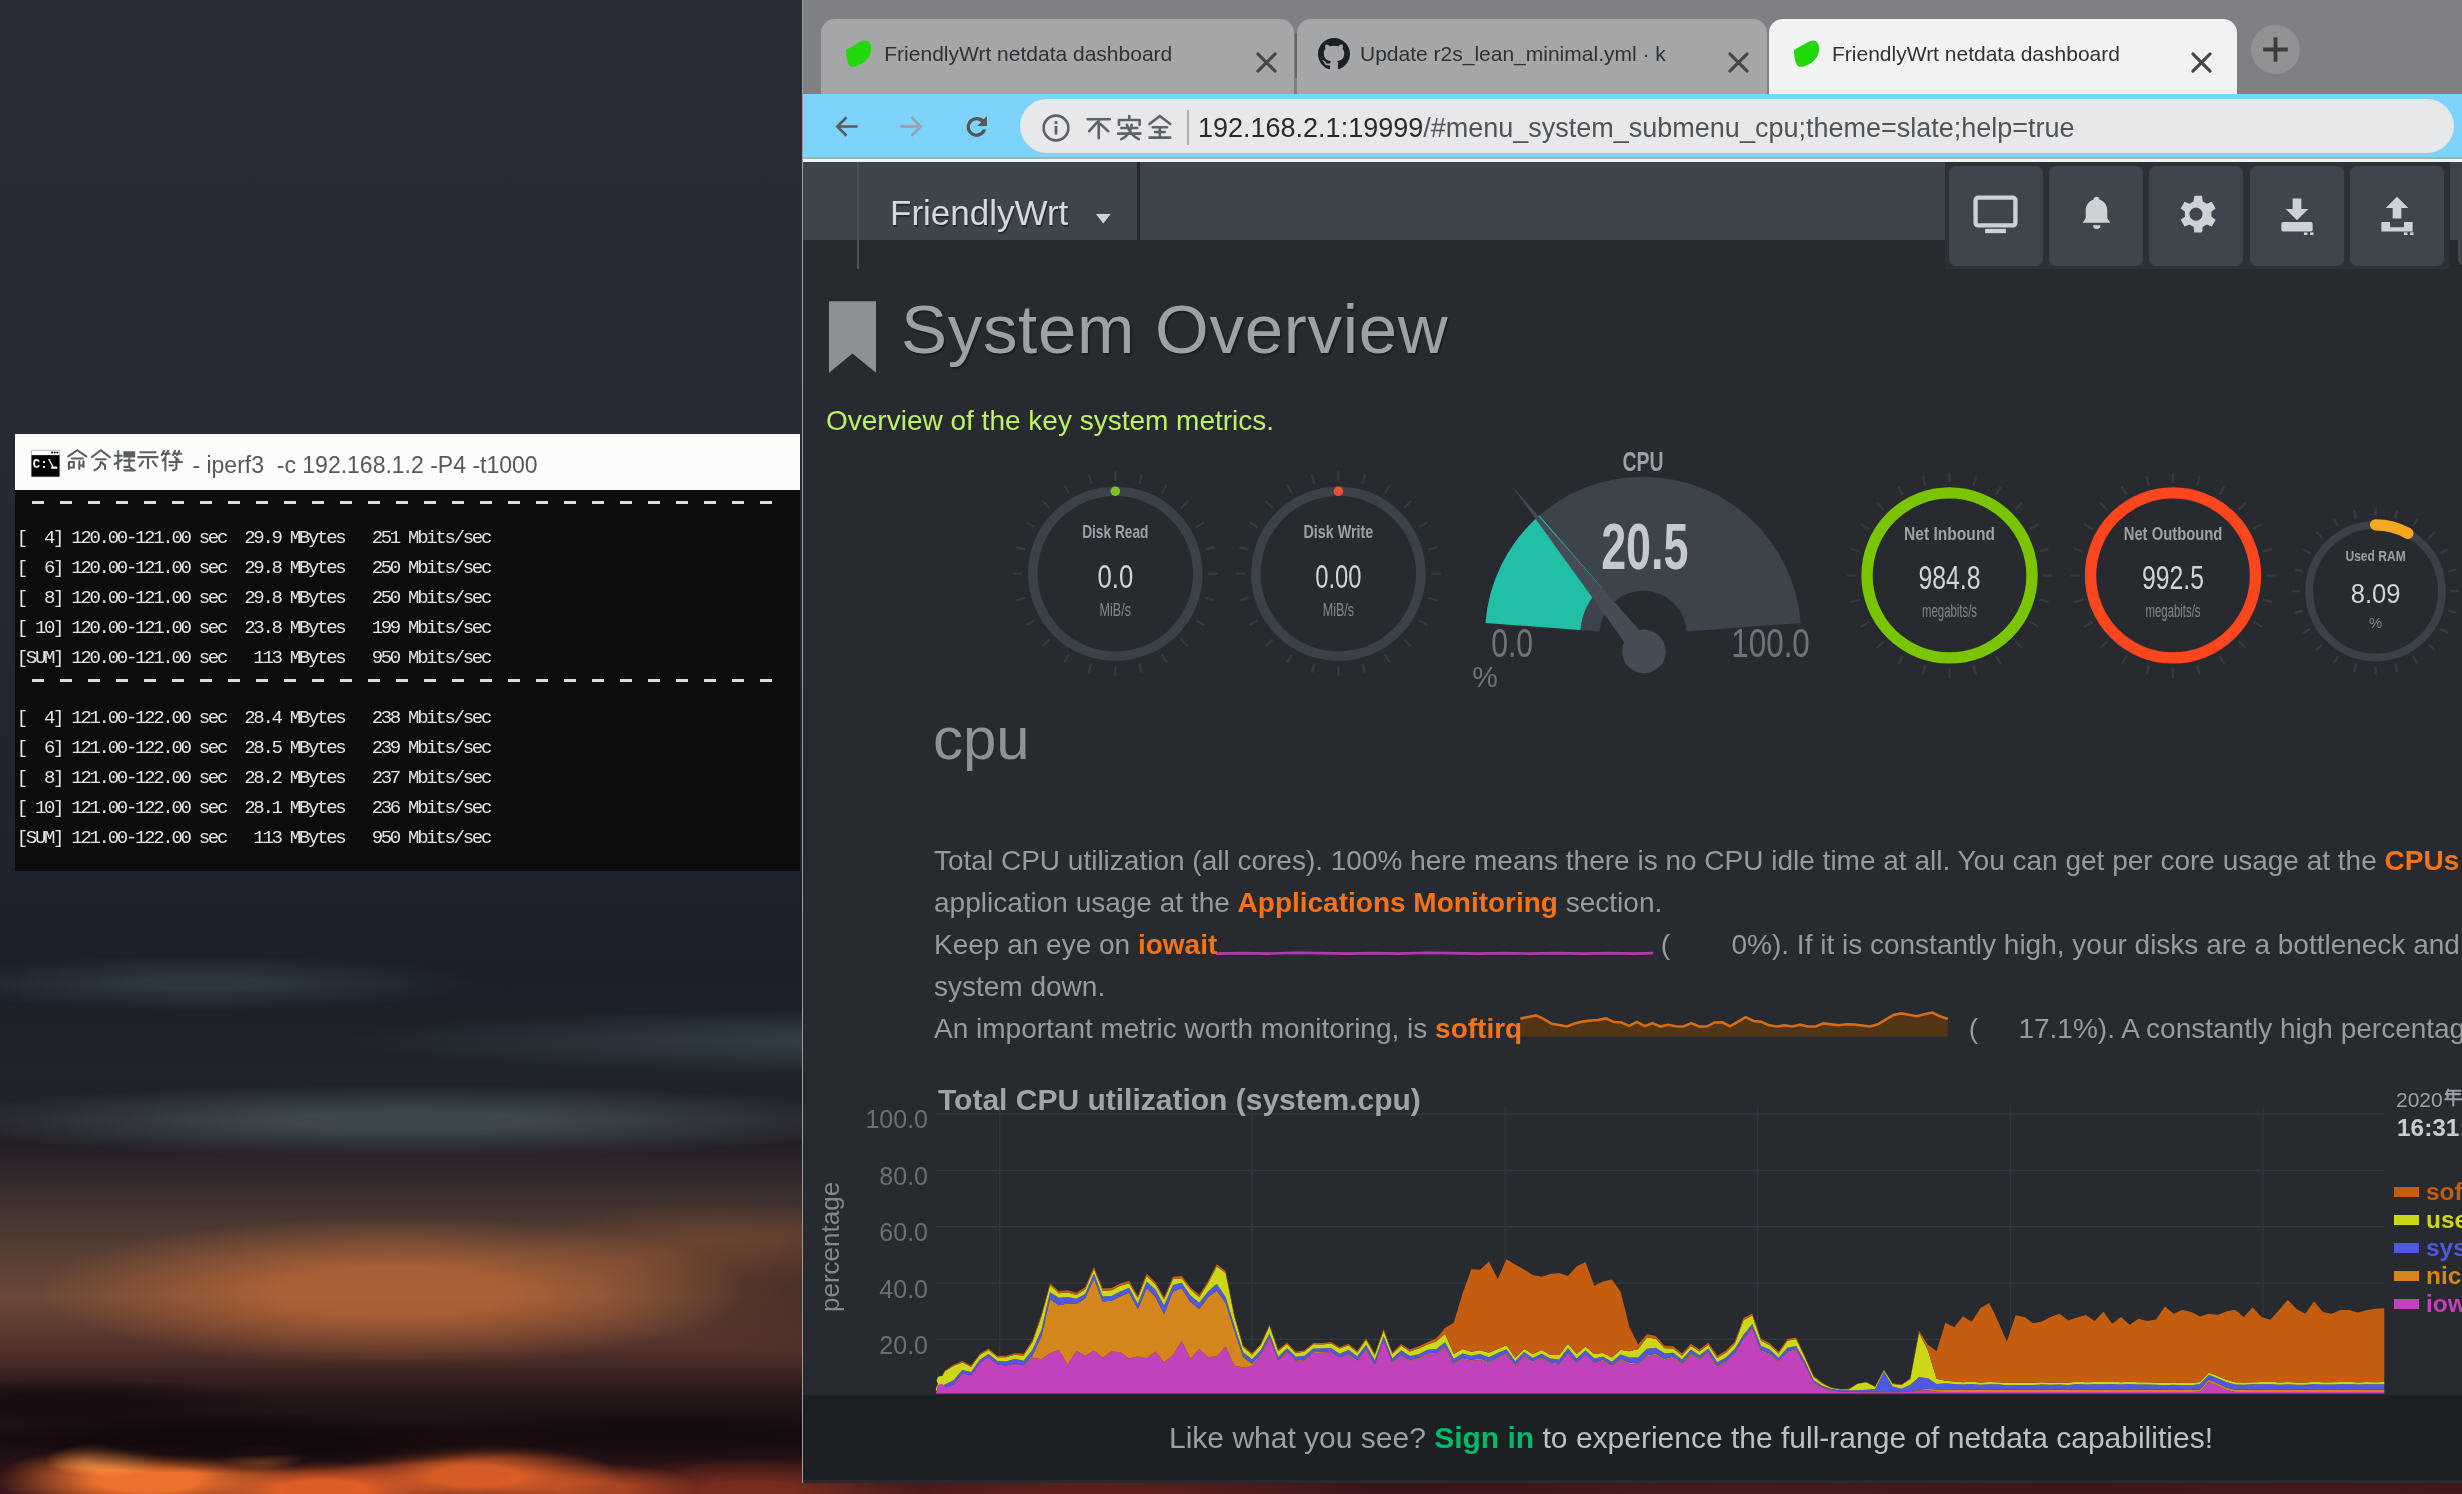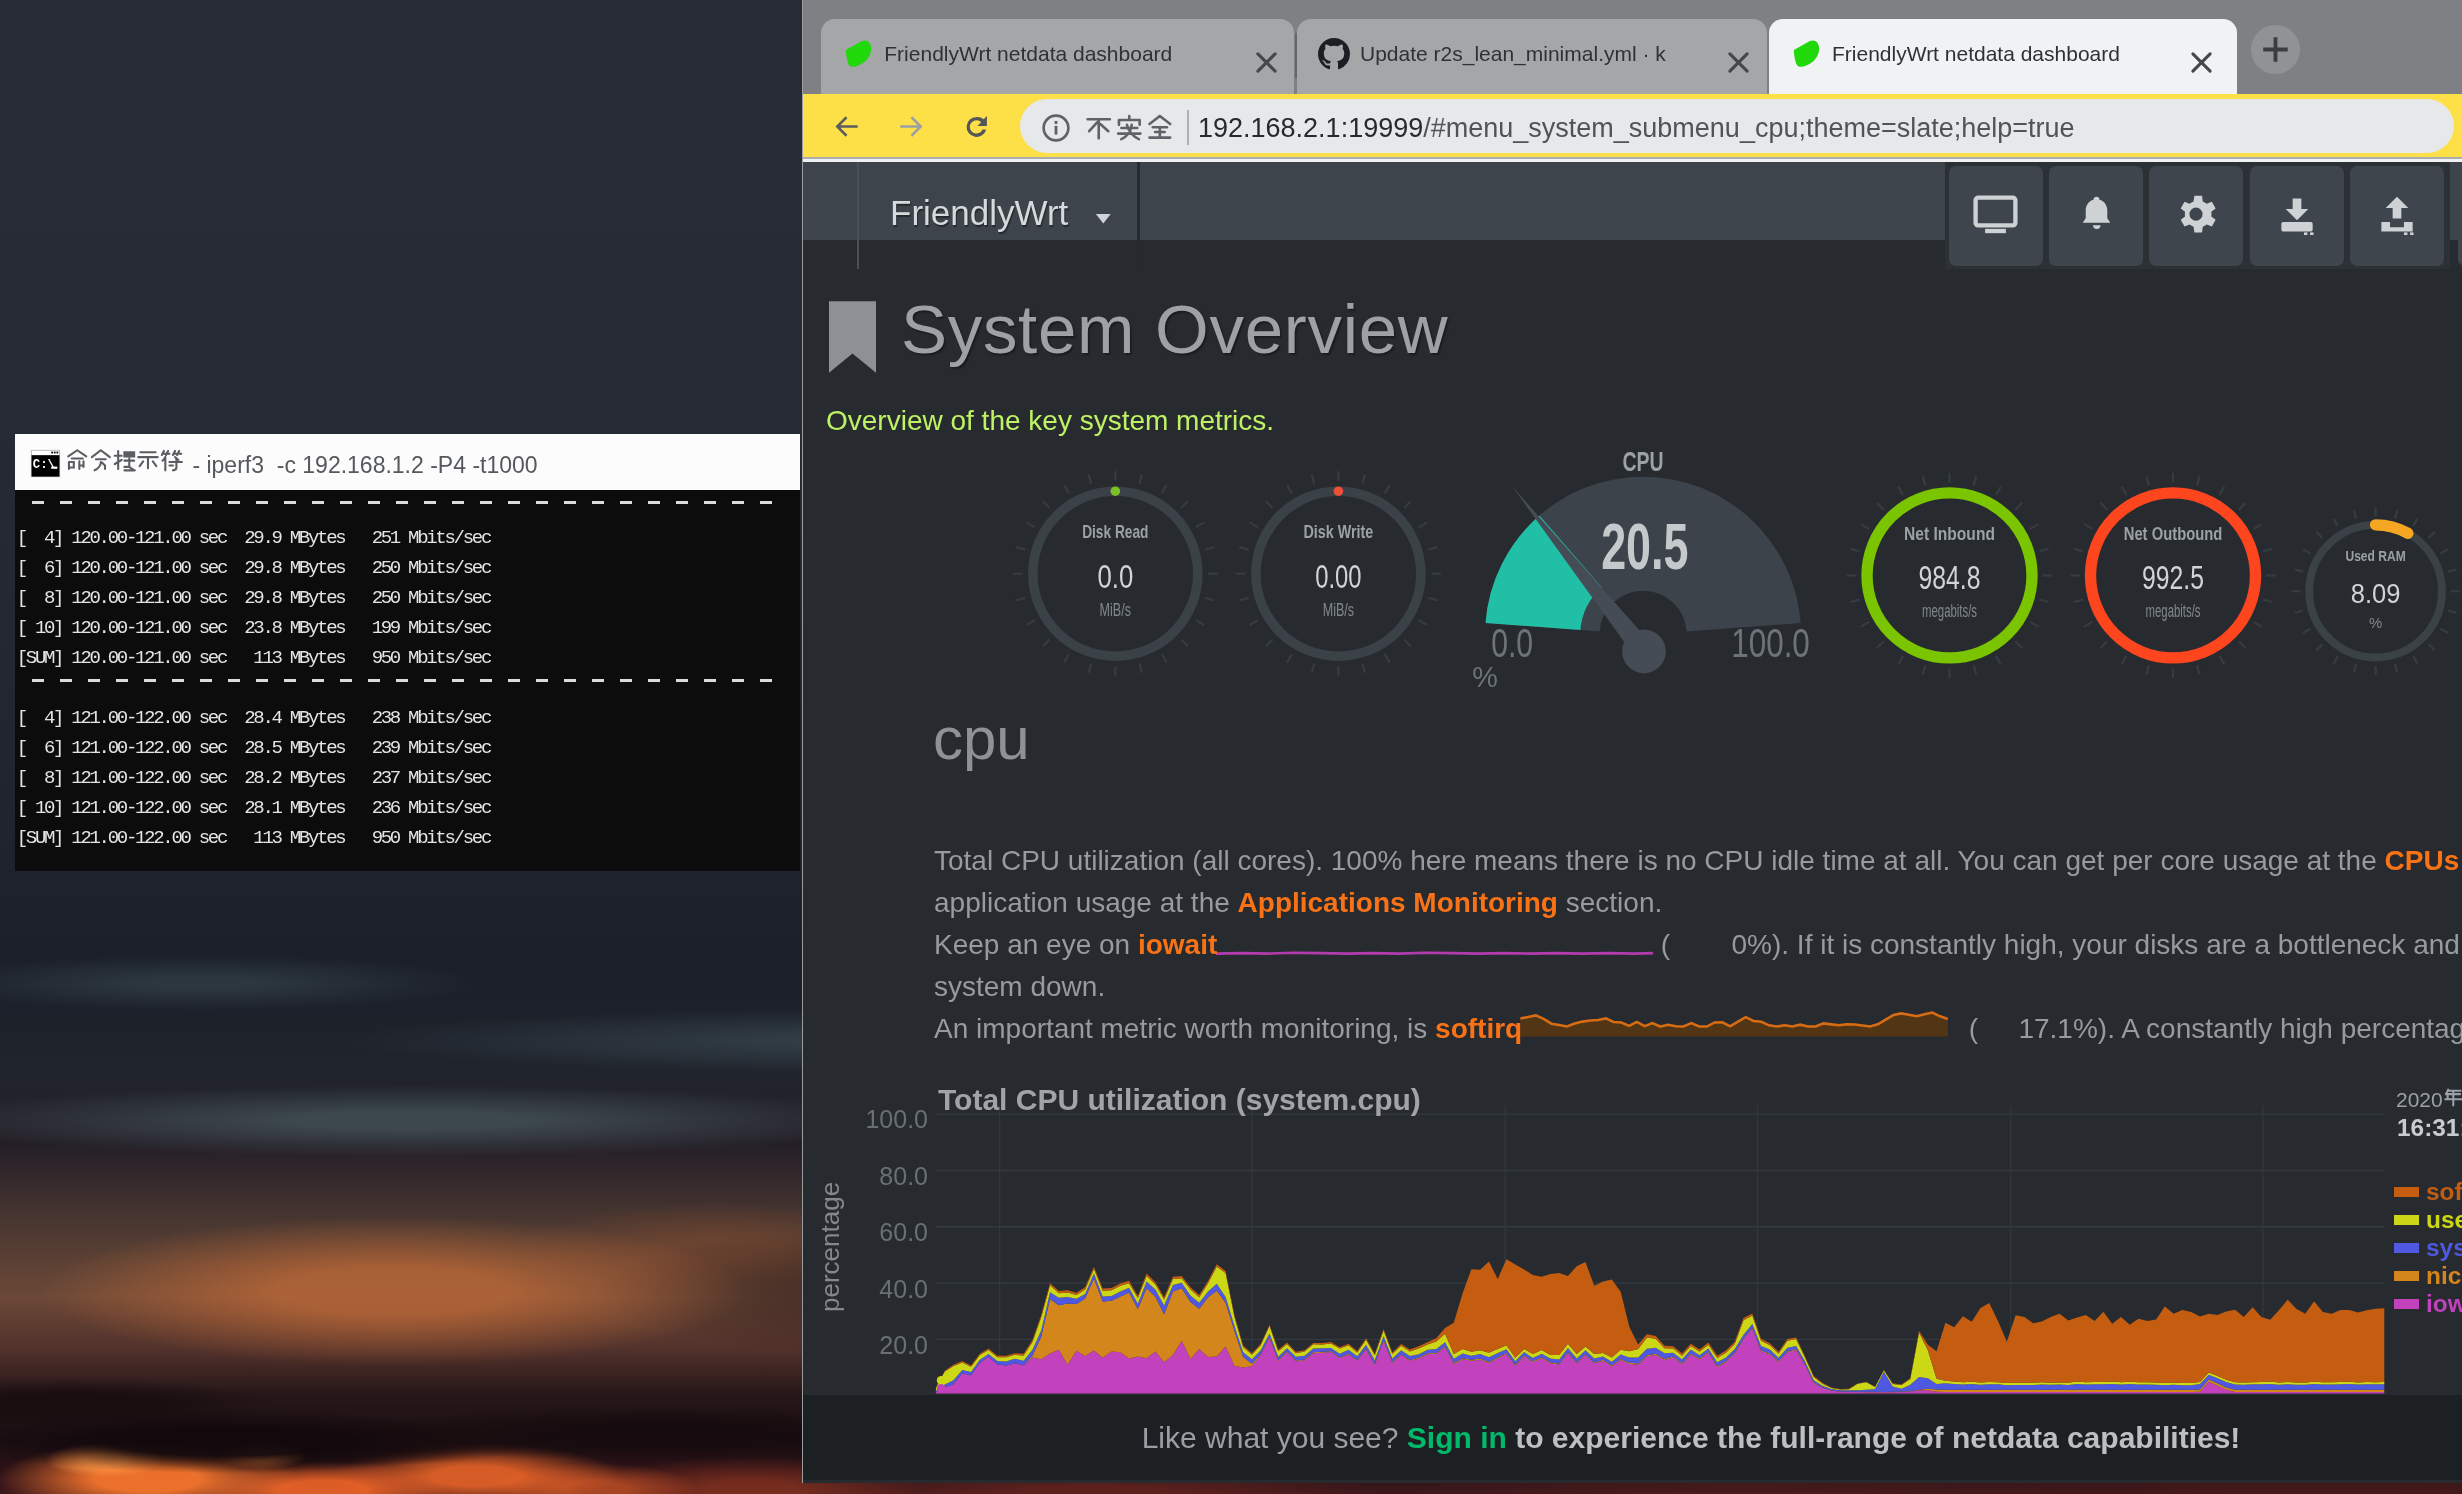--- a/index.html
+++ b/index.html
@@ -35,21 +35,21 @@
 #termbar { position:absolute; left:0; top:0; width:785px; height:56px; background:#fcfcfc; }
 #termbody { position:absolute; left:0; top:56px; width:785px; height:381px; background:#0c0c0c; }
 #termtext { position:absolute; left:1.7px; top:2.6px; font-family:"Liberation Mono",monospace;
   font-size:19px; line-height:30px; letter-spacing:-2.3px; color:#e4e4e4; white-space:nowrap; }
 #browser { left:802px; top:0; width:1661px; height:1483px; background:#f1f2f3; border-left:1.7px solid #9a9ea1; border-bottom:2.6px solid #a7aaad; }
 #tabstrip { position:absolute; left:0; top:0; right:0; height:94px; background:#7e8083; }
 .tab { position:absolute; top:19px; height:75px; border-radius:14px 14px 0 0; }
 .tab .ttl { position:absolute; left:63px; top:23px; font-size:21px; color:#2f3234; white-space:nowrap; overflow:hidden; }
 .tab .fav { position:absolute; left:21px; top:19px; }
 .tabx { position:absolute; top:28px; width:31px; height:31px; }
-#toolbar { position:absolute; left:0; top:94px; right:0; height:65px; background:#fde047; border-bottom:2.6px solid #abaeb0; }
+#toolbar { position:absolute; left:0; top:94px; right:0; height:65px; background:#7dd3fc; border-bottom:2.6px solid #abaeb0; }
 #urlbar { position:absolute; left:217px; top:5.2px; width:1434px; height:54px; background:#e6e8ea; border-radius:27px; }
 #page { position:absolute; left:0; top:162px; right:0; height:1321px; background:#272b30; }
 #navbar { position:absolute; left:0; top:0px; right:0; height:78px; background:#3d444b; }
 .nbtn { position:absolute; top:4.4px; height:100px; background:#3e454c; border-radius:7px; }
 .b { font-weight:bold; }
 .w { color:#f97316; font-weight:bold; }
 h1x { display:block; position:absolute; left:901px; top:290px; font-size:69px; color:#9da1a6; letter-spacing:0.7px; text-shadow:1.7px 1.7px 1.7px rgba(0,0,0,.35); white-space:nowrap; }
 </style></head>
 <body>
 <div id="wall" class="abs"></div>
@@ -367,21 +367,21 @@
 
 <div class="abs" style="left:2394px;top:1178px;z-index:5">
   <div style="height:28px;white-space:nowrap"><span style="display:inline-block;width:25px;height:9.6px;background:#c45d10;vertical-align:middle"></span><span style="font-size:24.4px;font-weight:bold;color:#c45d10;vertical-align:middle;margin-left:7px">softirq</span></div>
   <div style="height:28px;white-space:nowrap"><span style="display:inline-block;width:25px;height:9.6px;background:#ccd815;vertical-align:middle"></span><span style="font-size:24.4px;font-weight:bold;color:#ccd815;vertical-align:middle;margin-left:7px">user</span></div>
   <div style="height:28px;white-space:nowrap"><span style="display:inline-block;width:25px;height:9.6px;background:#4f58e0;vertical-align:middle"></span><span style="font-size:24.4px;font-weight:bold;color:#4f58e0;vertical-align:middle;margin-left:7px">system</span></div>
   <div style="height:28px;white-space:nowrap"><span style="display:inline-block;width:25px;height:9.6px;background:#d2861c;vertical-align:middle"></span><span style="font-size:24.4px;font-weight:bold;color:#d2861c;vertical-align:middle;margin-left:7px">nice</span></div>
   <div style="height:28px;white-space:nowrap"><span style="display:inline-block;width:25px;height:9.6px;background:#c241bd;vertical-align:middle"></span><span style="font-size:24.4px;font-weight:bold;color:#c241bd;vertical-align:middle;margin-left:7px">iowait</span></div>
 </div>
 
 <div class="abs" style="left:803px;top:1395px;width:1659px;height:85px;background:#1d2023;z-index:6;overflow:hidden">
- <div style="width:1776px;text-align:center;font-size:30px;color:#9b9fa3;line-height:85px">Like what you see? <span class="b" style="color:#00b96b">Sign in</span> <span style="font-weight:bold;color:#bdc0c3">to experience the full-range of netdata capabilities!</span></div>
+ <div style="width:1776px;text-align:center;font-size:30px;color:#9b9fa3;line-height:85px">Like what you see? <span class="b" style="color:#00b96b">Sign in</span> <span style="font-weight:normal;color:#bdc0c3">to experience the full-range of netdata capabilities!</span></div>
 </div>
 
 <svg class="abs" style="left:0;top:0;width:2462px;height:1494px;z-index:9;pointer-events:none" viewBox="0 0 2820 1711">
 <g transform="translate(1243,131) scale(0.912)">
       <path d="M3,6 H31 M17,6 V30 M15,10 L5,21 M19,12 L29,21" stroke="#5f6368" stroke-width="3.2903225806451615" fill="none" stroke-linecap="round"></path>
     </g>
     <g transform="translate(1278,131) scale(0.912)">
       <path d="M17,2 V7 M4,7 H30 M4,7 V13 M30,7 V13 M7,17 H27 M3,24 H31 M20,13 C20,20 14,28 7,31 M14,13 C16,22 24,29 29,31" stroke="#5f6368" stroke-width="3.2903225806451615" fill="none" stroke-linecap="round"></path>
     </g>
     <g transform="translate(1313,131) scale(0.912)">

